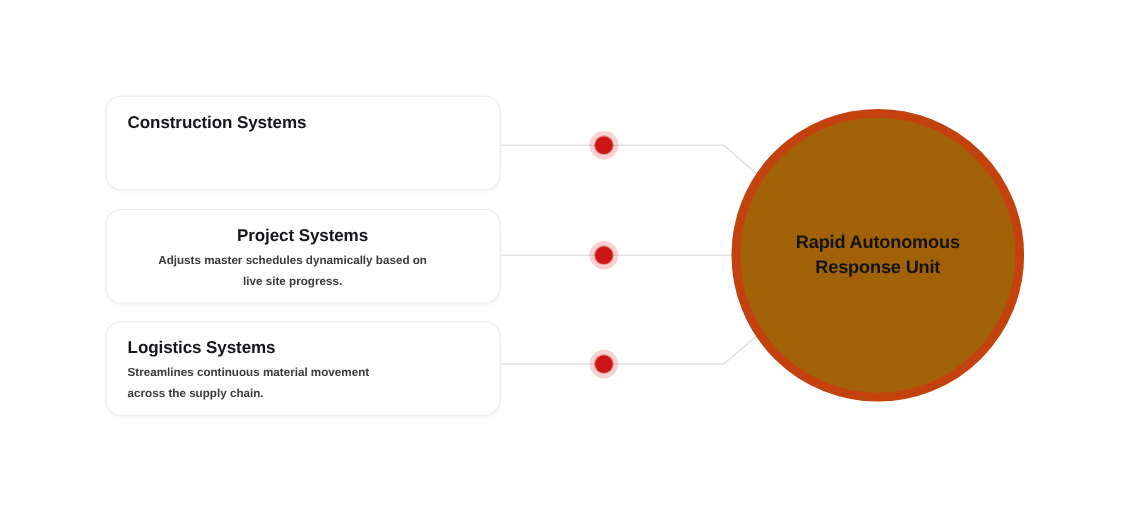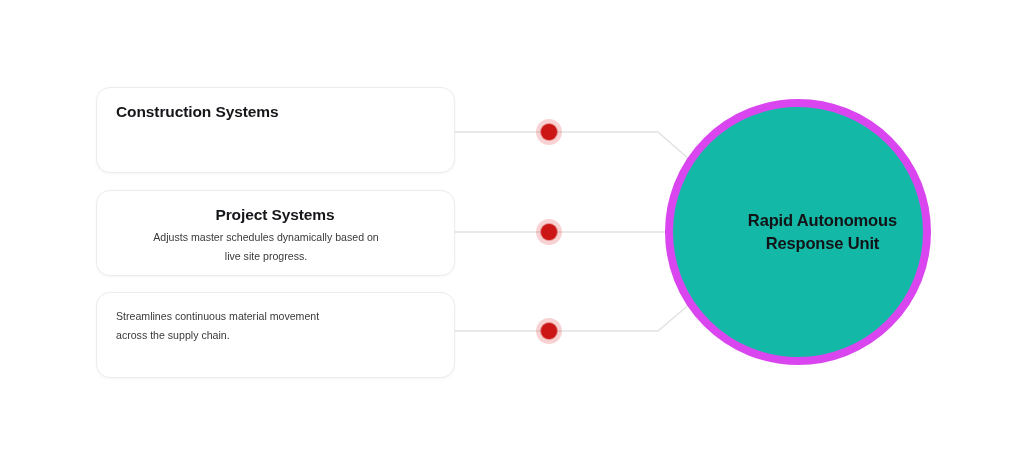--- a/index.html
+++ b/index.html
@@ -61,21 +61,21 @@
   }
   .card-desc {
     font-size: 10.6px;
     font-weight: 400;
     color: #3a3a3a;
     line-height: 1.62;
     margin: 0;
     max-width: 300px;
     white-space: pre-line;
   }
-  #card-1 .card-desc, #card-2 .card-desc { line-height: 1.78; }
+  #card-1 .card-desc, #card-2 .card-desc { line-height: 1.78; font-weight: bold; }
 
   
   .node-dot {
     position: absolute;
     width: 26px;
     height: 26px;
     margin-left: -13px;
     margin-top: -13px;
     border-radius: 50%;
     background: rgba(224, 52, 52, 0.22);
@@ -98,27 +98,27 @@
   #dot-2 { left: 549px; top: 331px; }
 
   
   #hub-circle {
     position: absolute;
     left: 665px;
     top: 99px;
     width: 266px;
     height: 266px;
     box-sizing: border-box;
-    border: 8px solid #d946ef;
+    border: 8px solid #c2410c;
     border-radius: 50%;
-    background: #14b8a6;
+    background: #a16207;
     z-index: 2;
     display: flex;
     align-items: center;
-    justify-content: flex-end;
+    justify-content: center;
   }
   #hub-label {
     font-size: 16.5px;
     font-weight: 700;
     color: #121316;
     text-align: center;
     line-height: 1.42;
     letter-spacing: -0.15px;
     white-space: pre-line;
     padding: 0 26px;
@@ -144,20 +144,21 @@
     <div class="card-title">Construction Systems</div>
   </div>
 
   <div class="feature-card" id="card-1">
     <div class="card-title">Project Systems</div>
     <div class="card-desc">Adjusts master schedules dynamically based on
 live site progress.</div>
   </div>
 
   <div class="feature-card" id="card-2">
+    <div class="card-title">Logistics Systems</div>
     <div class="card-desc">Streamlines continuous material movement
 across the supply chain.</div>
   </div>
 
   <div class="node-dot" id="dot-0"></div>
   <div class="node-dot" id="dot-1"></div>
   <div class="node-dot" id="dot-2"></div>
 
   <div id="hub-circle">
     <div id="hub-label">Rapid Autonomous

